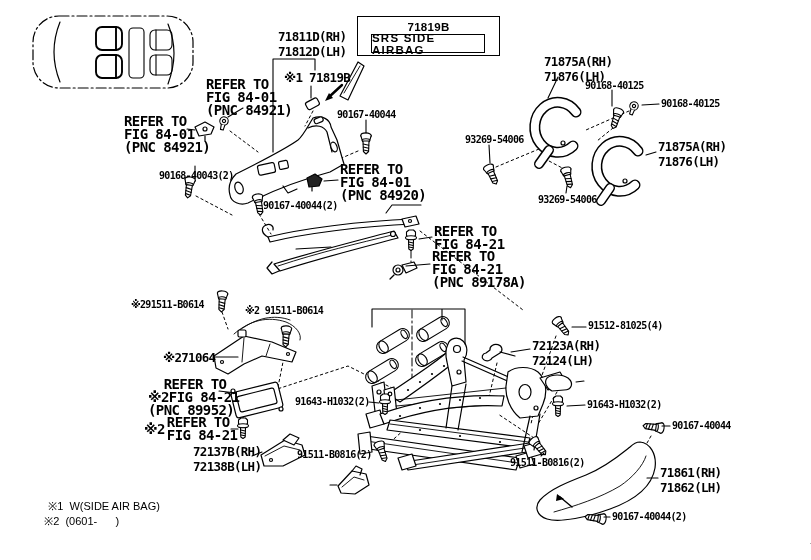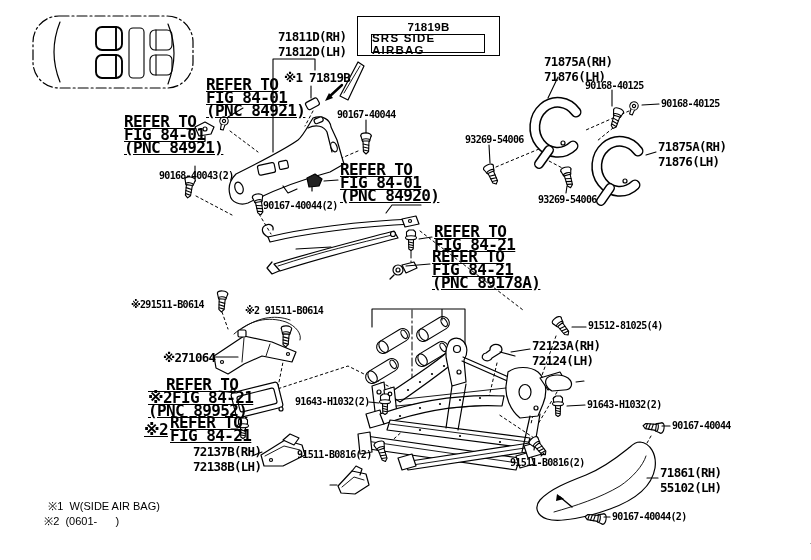--- a/index.html
+++ b/index.html
@@ -2,21 +2,21 @@
 <html><head>
 <meta charset="utf-8">
 <style>
   html,body{margin:0;padding:0;background:#e8e8e8;}
   .stage{position:relative;width:811px;height:560px;background:#ffffff;overflow:hidden;
          font-family:"DejaVu Sans Mono","DejaVu Sans",monospace;color:#000;}
   svg.art{position:absolute;left:0;top:0;}
   .lbl{position:absolute;white-space:pre;font-weight:bold;z-index:5;}
   .part{font-size:12.5px;line-height:15px;letter-spacing:-0.7px;}
   .scr{font-size:10px;line-height:13px;letter-spacing:-0.7px;}
-  .ref{font-size:16px;line-height:13px;letter-spacing:-0.6px;text-decoration:underline;}
+  .ref{font-size:14px;line-height:13px;letter-spacing:-0.6px;}
   .fine{font-family:"Liberation Sans",sans-serif;font-weight:normal;font-size:11px;
         letter-spacing:0;line-height:13px;}
   .flexlbl{display:flex;align-items:center;}
   .flexlbl .pref{margin-right:2px;}
   .srs-outer{position:absolute;left:357px;top:16px;width:141px;height:38px;
              border:1.6px solid #000;z-index:5;background:#fff;}
   .srs-title{text-align:center;font-family:"Liberation Sans",sans-serif;font-weight:bold;
              font-size:11.5px;margin-top:4px;letter-spacing:0.3px;}
   .srs-inner{position:absolute;left:13px;top:17px;width:112px;height:17px;border:1.5px solid #000;
              display:flex;align-items:center;justify-content:flex-start;
@@ -359,20 +359,20 @@
   <span class="pref">※2</span>
   <span>REFER TO
 FIG 84-21</span>
 </div>
 <div class="lbl part" style="left:193px;top:444px">72137B(RH)
 72138B(LH)</div>
 <div class="lbl scr" style="left:297px;top:448px">91511-B0816(2)</div>
 <div class="lbl scr" style="left:510px;top:456px">91511-B0816(2)</div>
 <div class="lbl scr" style="left:672px;top:419px">90167-40044</div>
 <div class="lbl part" style="left:660px;top:465px">71861(RH)
-55102(LH)</div>
+71862(LH)</div>
 <div class="lbl scr" style="left:612px;top:510px">90167-40044(2)</div>
 
 <div class="lbl fine" style="left:48px;top:500px">※1  W(SIDE AIR BAG)</div>
 <div class="lbl fine" style="left:44px;top:515px">※2  (0601-      )</div>
 <div class="lbl fine" style="left:810px;top:541px">714158A</div>
 
 </div>
 
 </body></html>

